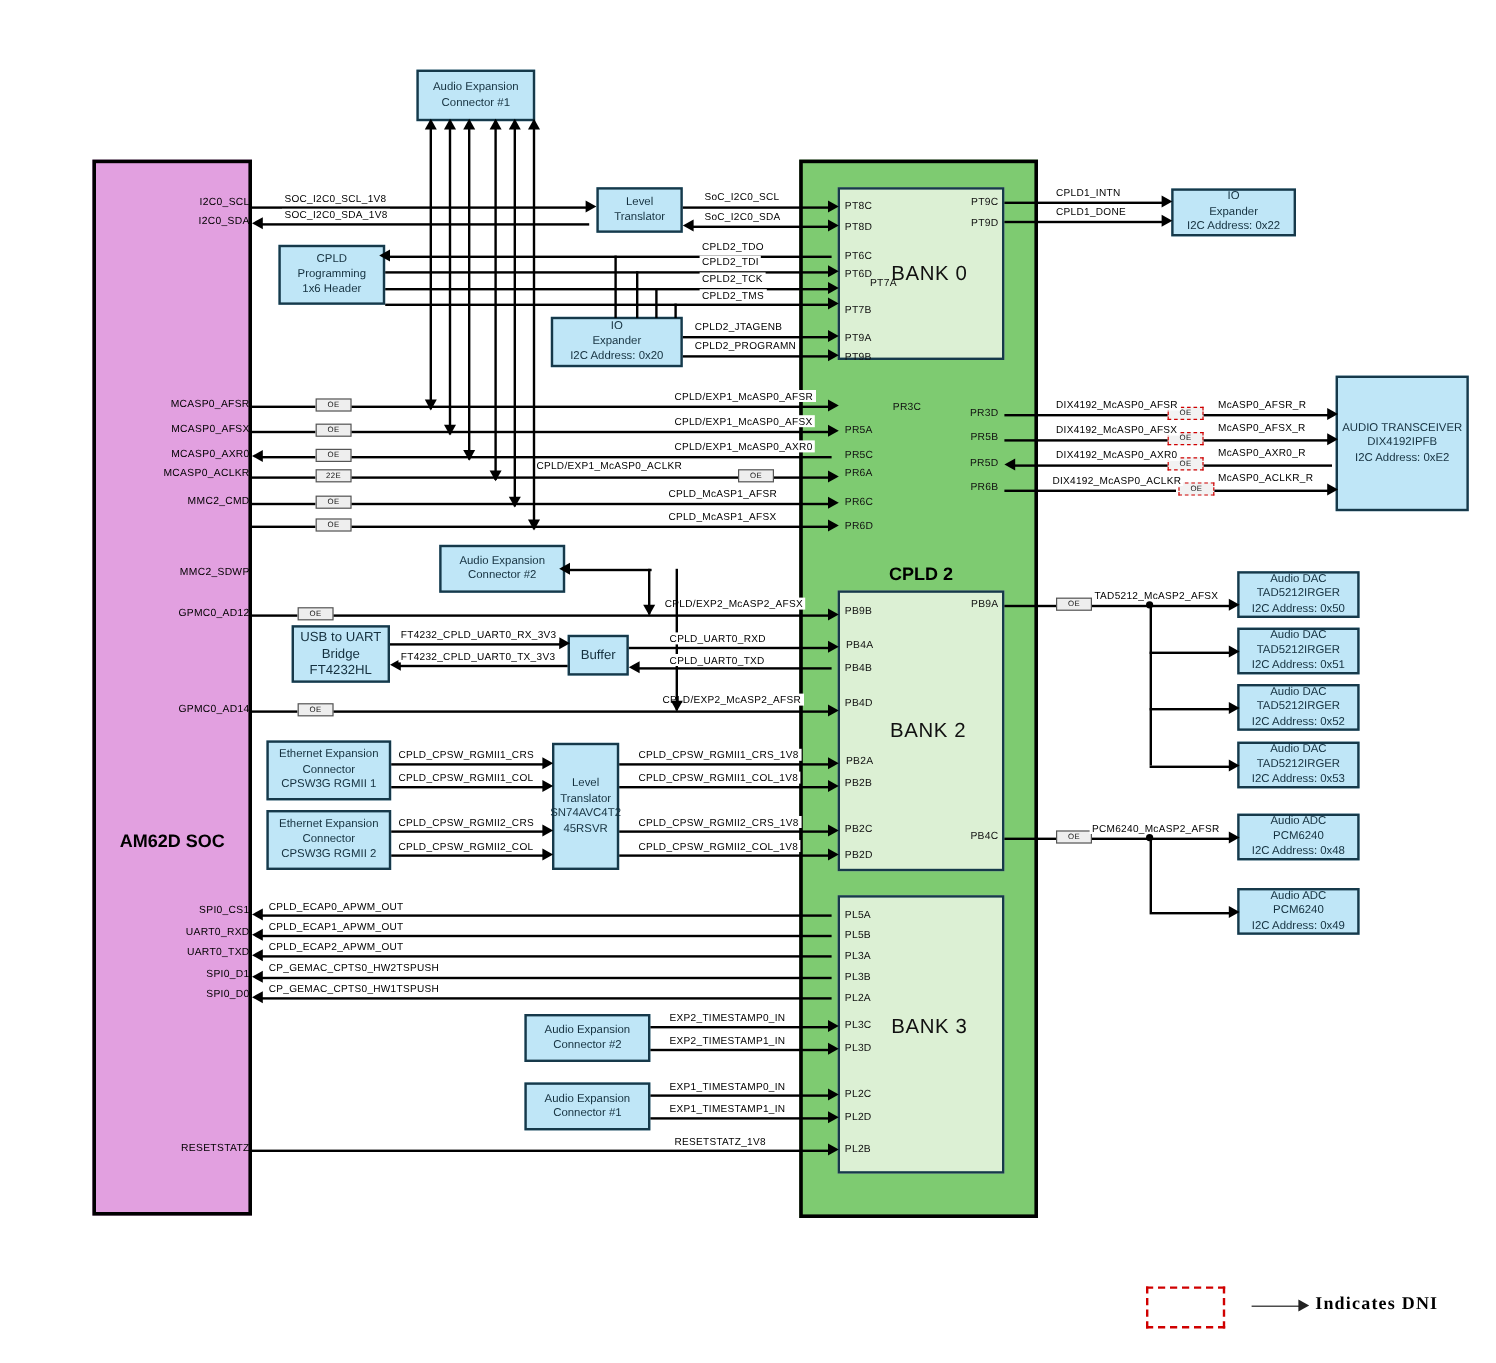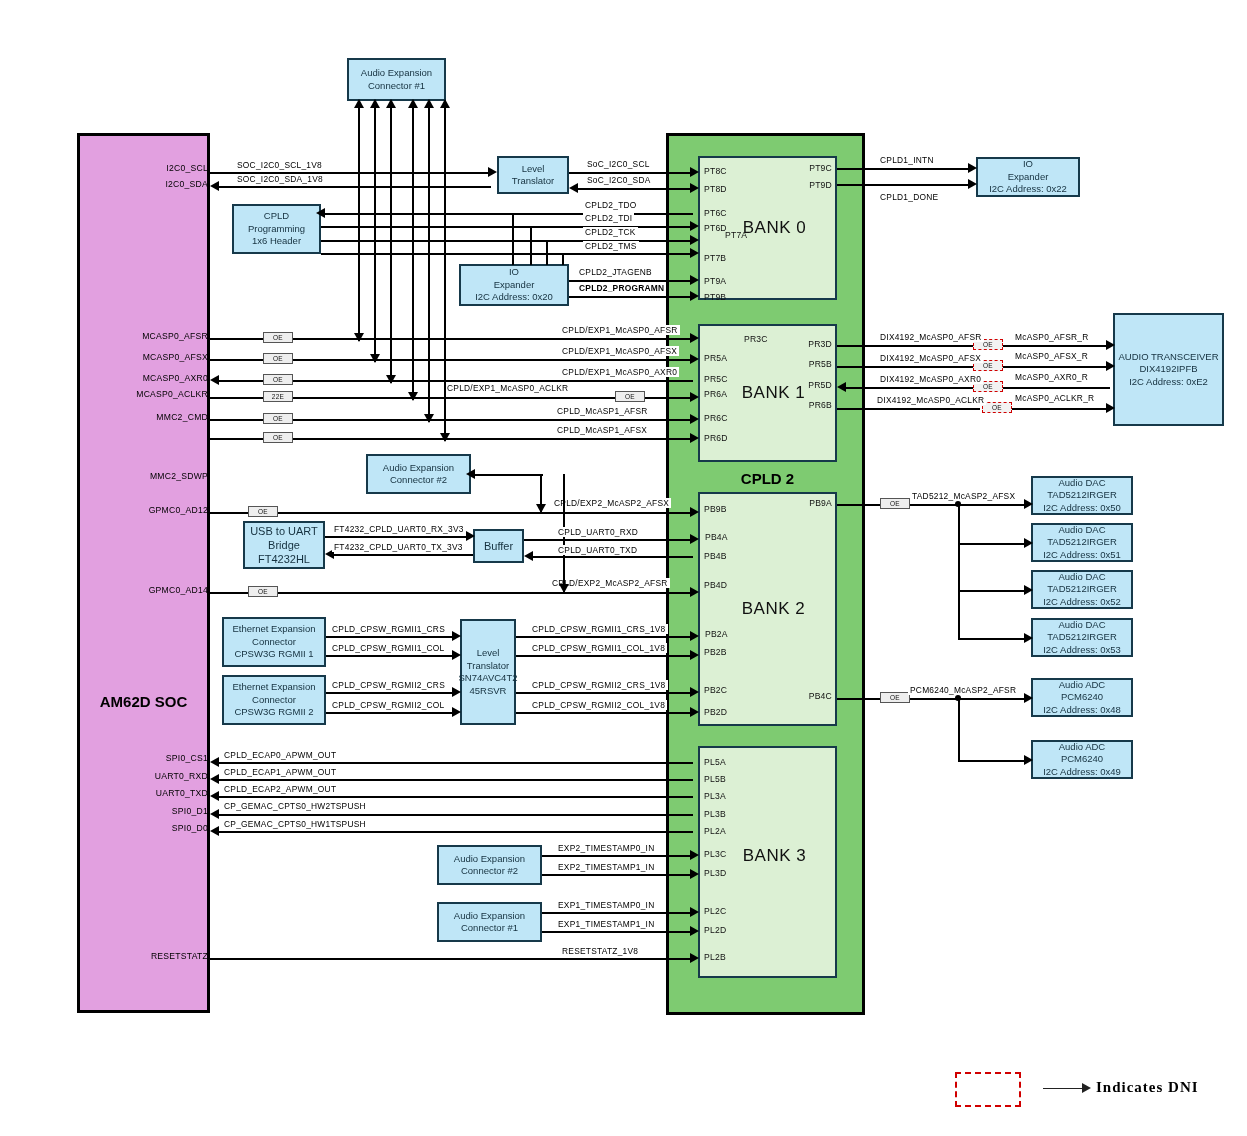--- a/index.html
+++ b/index.html
@@ -56,23 +56,20 @@
 <div id="canvas">
 
   <div class="box soc" style="left:77px;top:133px;width:133px;height:880px;">
     <div class="soc-title" style="top:557px;">AM62D SOC</div>
   </div>
 
   <div class="box cpld-outer" style="left:666px;top:133px;width:199px;height:882px;"></div>
 
   <div class="box bank" style="left:698px;top:156px;width:139px;height:144px;">
     <div class="bank-label" style="margin-left:14px;">BANK 0</div>
-  </div>
-  <div class="box bank" style="left:698px;top:324px;width:139px;height:138px;">
-    <div class="bank-label" style="margin-left:12px;">BANK 1</div>
   </div>
   <div class="cpld2-label" style="left:698px;top:470px;width:139px;">CPLD 2</div>
   <div class="box bank" style="left:698px;top:492px;width:139px;height:234px;">
     <div class="bank-label" style="margin-left:12px;">BANK 2</div>
   </div>
   <div class="box bank" style="left:698px;top:746px;width:139px;height:232px;">
     <div class="bank-label" style="margin-left:14px;margin-top:-12px;">BANK 3</div>
   </div>
 
   <div class="box blue" style="left:347px;top:58px;width:99px;height:43px;">
@@ -282,28 +279,28 @@
   <div class="v" style="left:512px;top:213px;height:52px;"></div>
   <div class="v" style="left:530px;top:226px;height:39px;"></div>
   <div class="v" style="left:546px;top:240px;height:25px;"></div>
   <div class="v" style="left:562px;top:253px;height:12px;"></div>
 
   <div class="h" style="left:569px;top:280px;width:124px;"></div>
   <div class="ar r" style="left:690px;top:275px;"></div>
   <div class="sig" style="left:577px;top:267px;">CPLD2_JTAGENB</div>
   <div class="h" style="left:569px;top:296px;width:124px;"></div>
   <div class="ar r" style="left:690px;top:291px;"></div>
-  <div class="sig" style="left:577px;top:283px;font-weight:bold;">CPLD2_PROGRAMN</div>
+  <div class="sig" style="left:577px;top:283px;">CPLD2_PROGRAMN</div>
 
   <div class="h" style="left:837px;top:168px;width:134px;"></div>
   <div class="ar r" style="left:968px;top:163px;"></div>
   <div class="sig" style="left:878px;top:155px;">CPLD1_INTN</div>
   <div class="h" style="left:837px;top:184px;width:134px;"></div>
   <div class="ar r" style="left:968px;top:179px;"></div>
-  <div class="sig" style="left:878px;top:171px;margin-top:21px;">CPLD1_DONE</div>
+  <div class="sig" style="left:878px;top:171px;">CPLD1_DONE</div>
 
   <div class="h" style="left:210px;top:338px;width:53px;"></div>
   <div class="oe" style="left:263px;top:332px;width:30px;height:11px;">OE</div>
   <div class="h" style="left:293px;top:338px;width:400px;"></div>
   <div class="ar r" style="left:690px;top:333px;"></div>
   <div class="sig" style="left:560px;top:325px;">CPLD/EXP1_McASP0_AFSR</div>
 
   <div class="h" style="left:210px;top:359px;width:53px;"></div>
   <div class="oe" style="left:263px;top:353px;width:30px;height:11px;">OE</div>
   <div class="h" style="left:293px;top:359px;width:400px;"></div>

